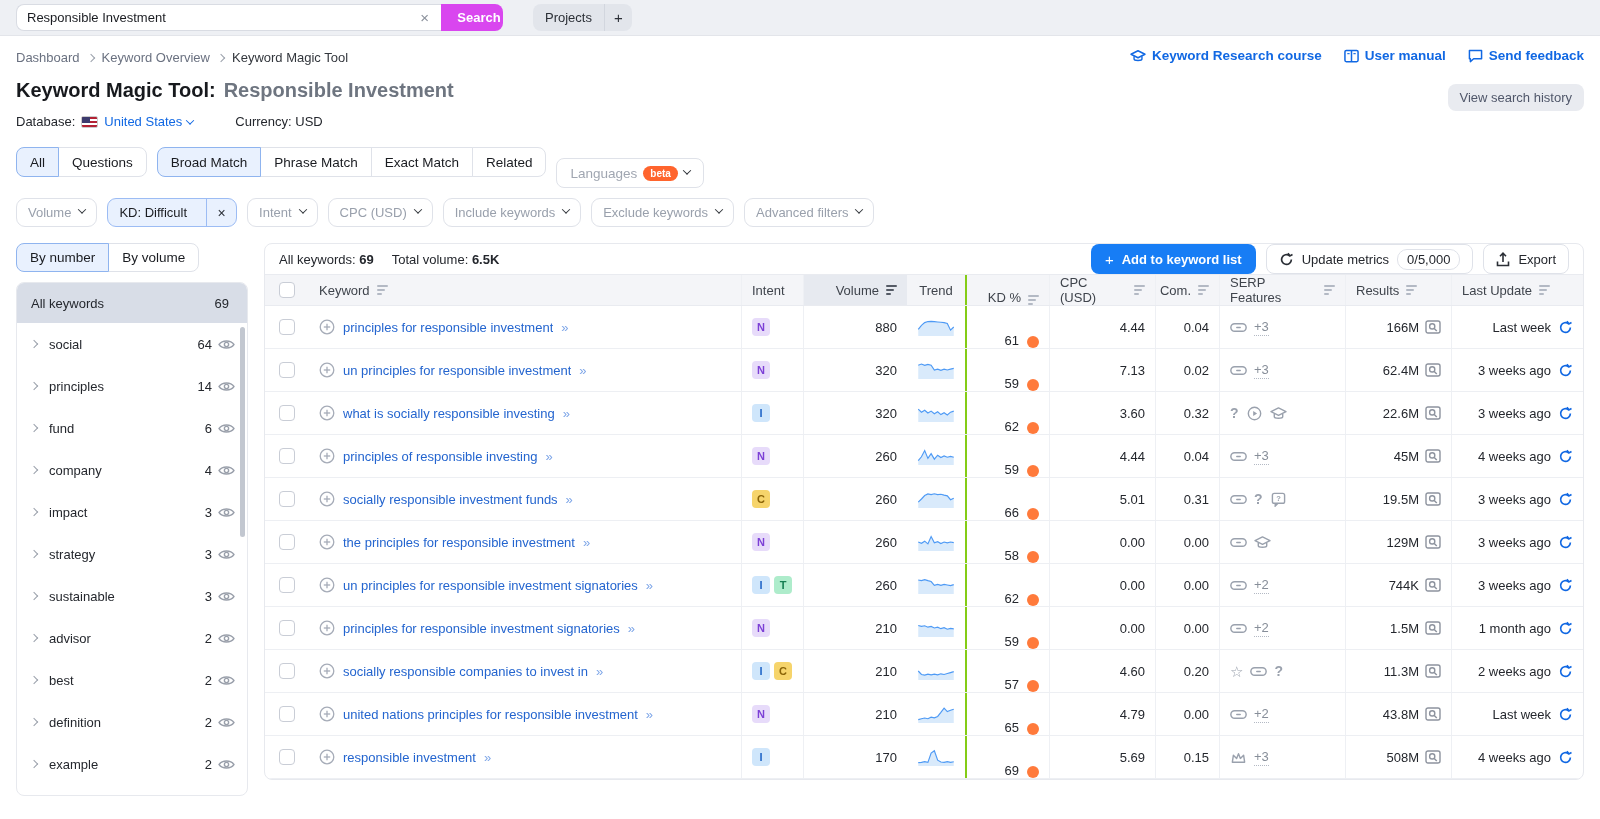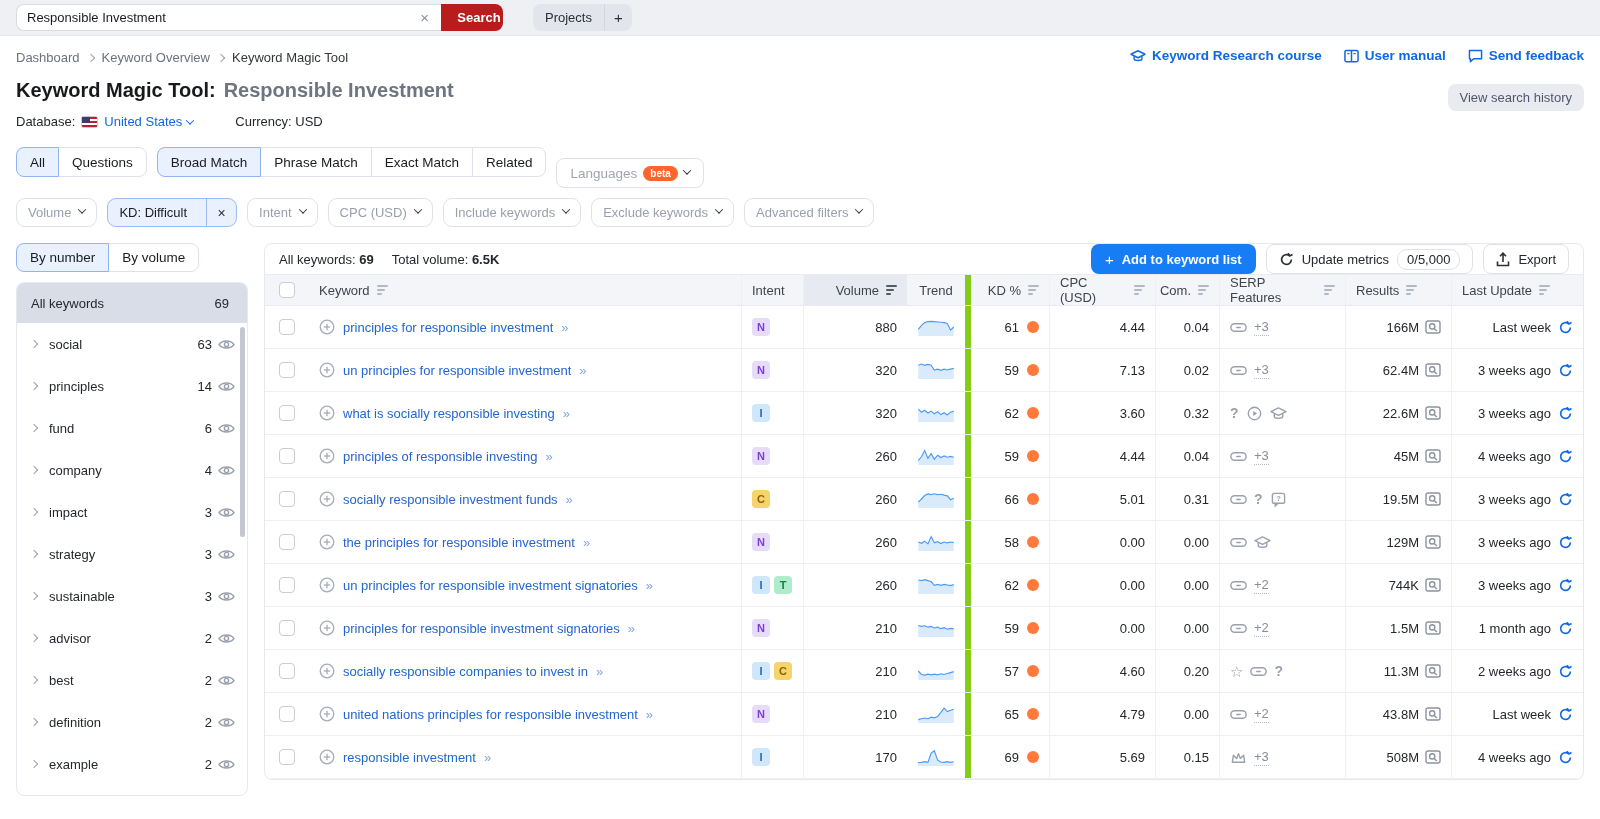--- a/index.html
+++ b/index.html
@@ -5,21 +5,21 @@
   * { margin:0; padding:0; box-sizing:border-box; }
   html,body { width:1600px; height:819px; overflow:hidden; background:#fff;
     font-family:"Liberation Sans", sans-serif; font-size:13px; color:#1a1c21; }
 
   
   .topbar { height:36px; background:#eef0f4; display:flex; align-items:center; padding:0 16px; border-bottom:1px solid #e3e5ea; }
   .searchwrap { display:flex; height:27px; }
   .searchbox { width:425px; background:#fff; border:1px solid #d9dce3; border-right:none; border-radius:8px 0 0 8px; display:flex; align-items:center; padding:0 10px; }
   .searchbox input { border:none; outline:none; flex:1; font:inherit; color:#1a1c21; background:transparent; }
   .clear-x { color:#8b919c; font-size:15px; cursor:pointer; padding:0 2px; }
-  .search-btn { width:62px; background:#b91c1c; color:#fff; border:none; border-radius:0 8px 8px 0; font-weight:bold; font-size:13px; cursor:pointer;padding-left:14px; }
+  .search-btn { width:62px; background:#d946ef; color:#fff; border:none; border-radius:0 8px 8px 0; font-weight:bold; font-size:13px; cursor:pointer;padding-left:14px; }
   .proj-group { display:flex; margin-left:30px; background:#e2e5eb; border-radius:8px; overflow:hidden; height:27px; }
   .proj-btn { padding:0 12px; display:flex; align-items:center; color:#2b2f36; cursor:pointer; }
   .proj-plus { width:28px; display:flex; align-items:center; justify-content:center; border-left:1px solid #d2d6de; color:#2b2f36; cursor:pointer; font-size:15px; }
 
   
   .pagehead { padding:14px 16px 0; position:relative; }
   .crumbs { display:flex; align-items:center; gap:8px; color:#6a7180; font-size:13px; }
   .crumbs .sep { color:#9aa0ab; }
   .crumbs .last { color:#33373d; }
   .head-links { position:absolute; right:16px; top:12px; display:flex; gap:22px; }
@@ -90,21 +90,21 @@
 
   
   .thead { display:flex; height:38px; align-items:center; background:#f4f5f8; border-bottom:1px solid #e9ebf0; color:#3f444c; }
   .trow { display:flex; height:43px; align-items:center; border-bottom:1px solid #edeff3; }
   .cell { display:flex; align-items:center; height:100%; padding:0 10px; }
   .c-cb { width:44px; justify-content:center; flex:none; }
   .c-kw { flex:1; min-width:0; gap:8px; }
   .c-intent { width:62px; flex:none; border-left:1px solid #eef0f4; gap:4px; }
   .c-vol { width:104px; flex:none; justify-content:flex-end; border-left:1px solid #eef0f4; }
   .c-trend { width:58px; flex:none; justify-content:center; }
-  .c-kd { width:84px; flex:none; justify-content:flex-end; gap:8px; border-left:6px solid #84cc16; }
+  .c-kd { width:84px; flex:none; justify-content:flex-end; gap:8px; border-left:2px solid #84cc16;align-items:flex-end; }
   .c-cpc { width:106px; flex:none; justify-content:flex-end; border-left:1px solid #eef0f4; }
   .c-com { width:64px; flex:none; justify-content:flex-end; border-left:1px solid #eef0f4; }
   .c-serp { width:126px; flex:none; gap:7px; border-left:1px solid #eef0f4; color:#9aa1ad; }
   .c-res { width:106px; flex:none; justify-content:flex-end; gap:6px; border-left:1px solid #eef0f4; }
   .c-upd { width:132px; flex:none; justify-content:flex-end; gap:7px; border-left:1px solid #eef0f4; }
   .thead .cell { font-size:13px; gap:7px; }
   .thead .c-vol { background:#e7eaf0; }
   .thead .c-kw, .thead .c-intent { justify-content:flex-start; }
   .sort { display:inline-flex; flex-direction:column; gap:2px; }
   .sort i { display:block; height:2px; background:#b3b9c4; border-radius:1px; }
@@ -260,21 +260,21 @@
     </div>
     <div class="sidecard">
       <div class="allrow">
         <b>All keywords</b>
         <span>69</span>
       </div>
       <div id="groups">
           <div class="group-row">
      <span class="chev chev-r"></span>
      <span class="gname">social</span>
-     <span class="gcount">63</span>
+     <span class="gcount">64</span>
             <svg class="eye" viewBox="0 0 16 12">
               <path d="M1 6 C4 1.6 12 1.6 15 6 C12 10.4 4 10.4 1 6 Z" fill="none" stroke="currentColor" stroke-width="1.3"></path>
               <circle cx="8" cy="6" r="2" fill="none" stroke="currentColor" stroke-width="1.3"></circle>
             </svg>
    </div>
           <div class="group-row">
      <span class="chev chev-r"></span>
      <span class="gname">principles</span>
      <span class="gcount">14</span>
             <svg class="eye" viewBox="0 0 16 12">

